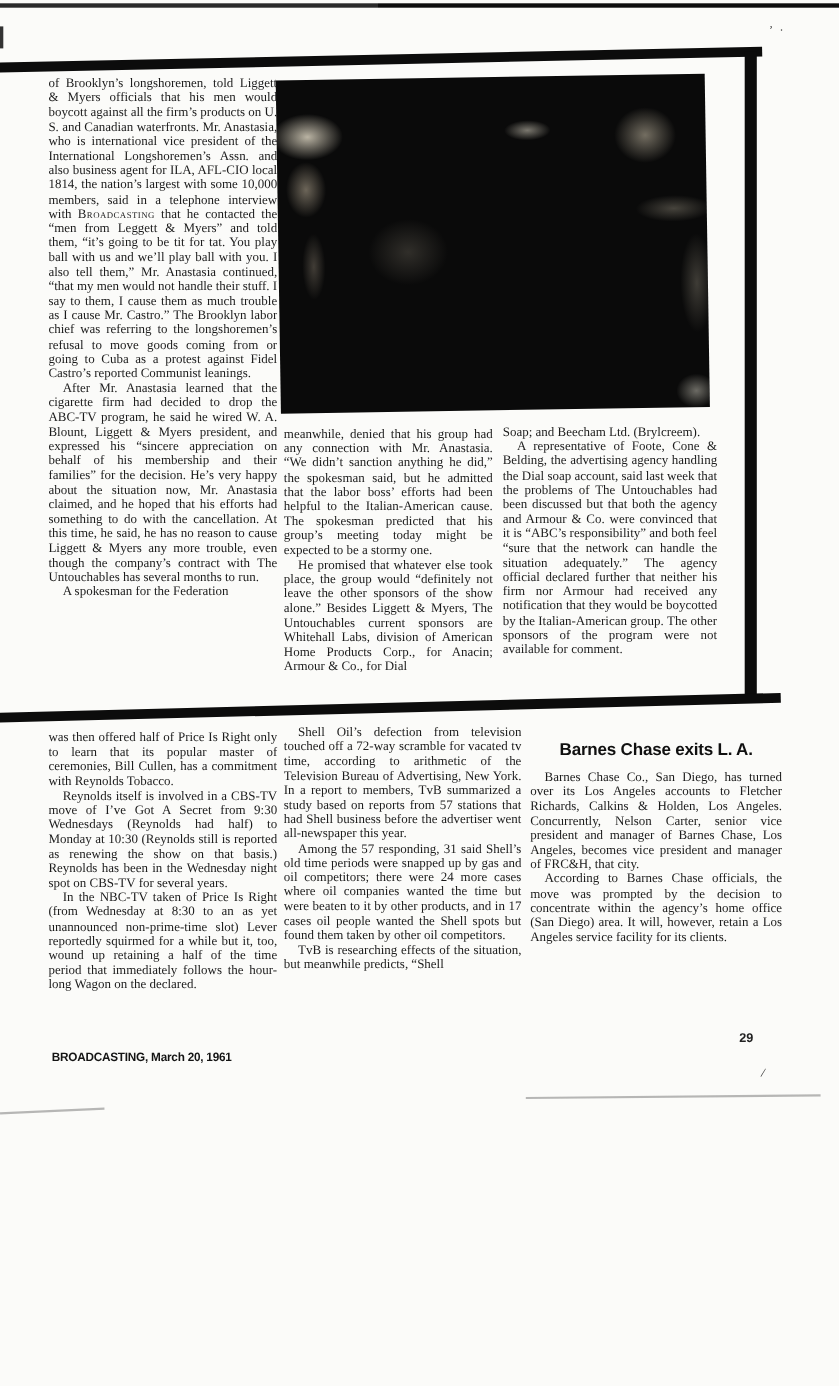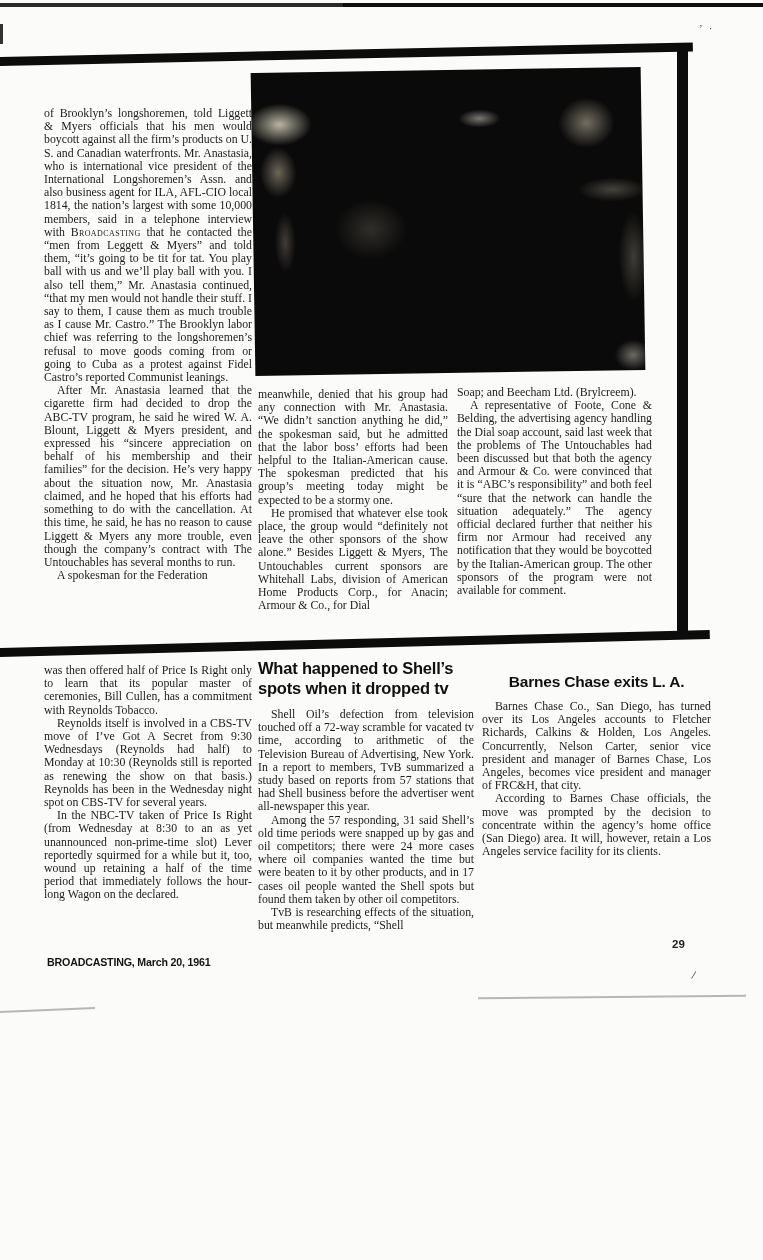--- a/index.html
+++ b/index.html
@@ -33,21 +33,21 @@
       radial-gradient(20px 60px at 380px 190px, rgba(115,110,98,.5), rgba(0,0,0,0) 75%),
       radial-gradient(26px 22px at 378px 288px, rgba(160,158,148,.65), rgba(0,0,0,0) 70%),
       #0a0a0a;
   }
   
   .col{position:absolute;text-align:justify;font-size:11.8px;line-height:13.2px;overflow:hidden;}
   .col p{margin:0;text-indent:13px;}
   .col p.noindent{text-indent:0;}
   .it{}
   .sc{font-variant:small-caps;letter-spacing:.4px;}
-  .col-t1{left:44px;top:69px;width:208px;height:578px;margin-top:38px;}
+  .col-t1{left:44px;top:69px;width:208px;height:578px;}
   .col-t2{left:258px;top:388px;width:190px;height:253px;}
   .col-t3{left:457px;top:386px;width:195px;height:252px;}
   .col-b1{left:44px;top:664px;width:208px;height:292px;}
   .col-b2{left:258px;top:659px;width:216px;height:302px;}
   .col-b3{left:482px;top:659px;width:229px;height:282px;}
   .headline{
     font-family:"Liberation Sans", sans-serif;font-weight:bold;color:#101010;
     text-align:left;text-indent:0 !important;letter-spacing:-.2px;
   }
   .headline-shell{font-size:16.5px;line-height:19.5px;width:200px;margin:0 0 10px 0 !important;}
@@ -99,21 +99,20 @@
     <p><span>A representative of Foote, Cone &amp; Belding, the advertising agency handling the Dial soap account, said last week that the problems of </span><span class="it">The Untouchables</span><span> had been discussed but that both the agency and Armour &amp; Co. were convinced that it is “ABC’s responsibility” and both feel “sure that the network can handle the situation adequately.” The agency official declared further that neither his firm nor Armour had received any notification that they would be boycotted by the Italian-American group. The other sponsors of the program were not available for comment.</span></p>
   </div>
 
   <div class="col col-b1">
     <p class="noindent"><span>was then offered half of </span><span class="it">Price Is Right</span><span> only to learn that its popular master of ceremonies, Bill Cullen, has a commitment with Reynolds Tobacco.</span></p>
     <p><span>Reynolds itself is involved in a CBS-TV move of </span><span class="it">I’ve Got A Secret</span><span> from 9:30 Wednesdays (Reynolds had half) to Monday at 10:30 (Reynolds still is reported as renewing the show on that basis.) Reynolds has been in the Wednesday night spot on CBS-TV for several years.</span></p>
     <p><span>In the NBC-TV taken of </span><span class="it">Price Is Right</span><span> (from Wednesday at 8:30 to an as yet unannounced non-prime-time slot) Lever reportedly squirmed for a while but it, too, wound up retaining a half of the time period that immediately follows the hour-long </span><span class="it">Wagon</span><span> on the declared.</span></p>
   </div>
 
   <div class="col col-b2">
-    <p class="headline headline-shell">What happened to Shell’s spots when it dropped tv</p>
     <p><span>Shell Oil’s defection from television touched off a 72-way scramble for vacated tv time, according to arithmetic of the Television Bureau of Advertising, New York. In a report to members, TvB summarized a study based on reports from 57 stations that had Shell business before the advertiser went all-newspaper this year.</span></p>
     <p><span>Among the 57 responding, 31 said Shell’s old time periods were snapped up by gas and oil competitors; there were 24 more cases where oil companies wanted the time but were beaten to it by other products, and in 17 cases oil people wanted the Shell spots but found them taken by other oil competitors.</span></p>
     <p><span>TvB is researching effects of the situation, but meanwhile predicts, “Shell</span></p>
   </div>
 
   <div class="col col-b3">
     <p class="headline headline-barnes">Barnes Chase exits L. A.</p>
     <p><span>Barnes Chase Co., San Diego, has turned over its Los Angeles accounts to Fletcher Richards, Calkins &amp; Holden, Los Angeles. Concurrently, Nelson Carter, senior vice president and manager of Barnes Chase, Los Angeles, becomes vice president and manager of FRC&amp;H, that city.</span></p>
     <p><span>According to Barnes Chase officials, the move was prompted by the decision to concentrate within the agency’s home office (San Diego) area. It will, however, retain a Los Angeles service facility for its clients.</span></p>
   </div>

